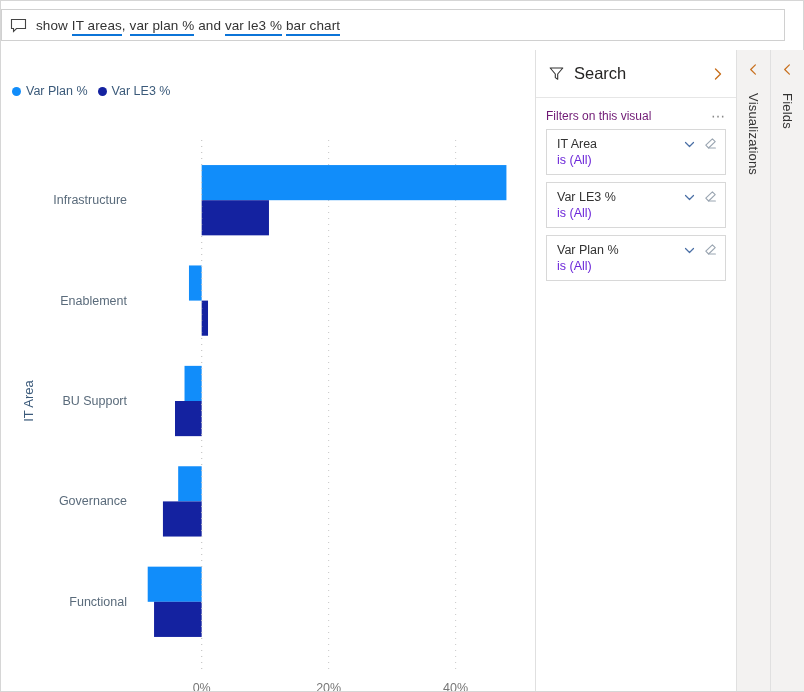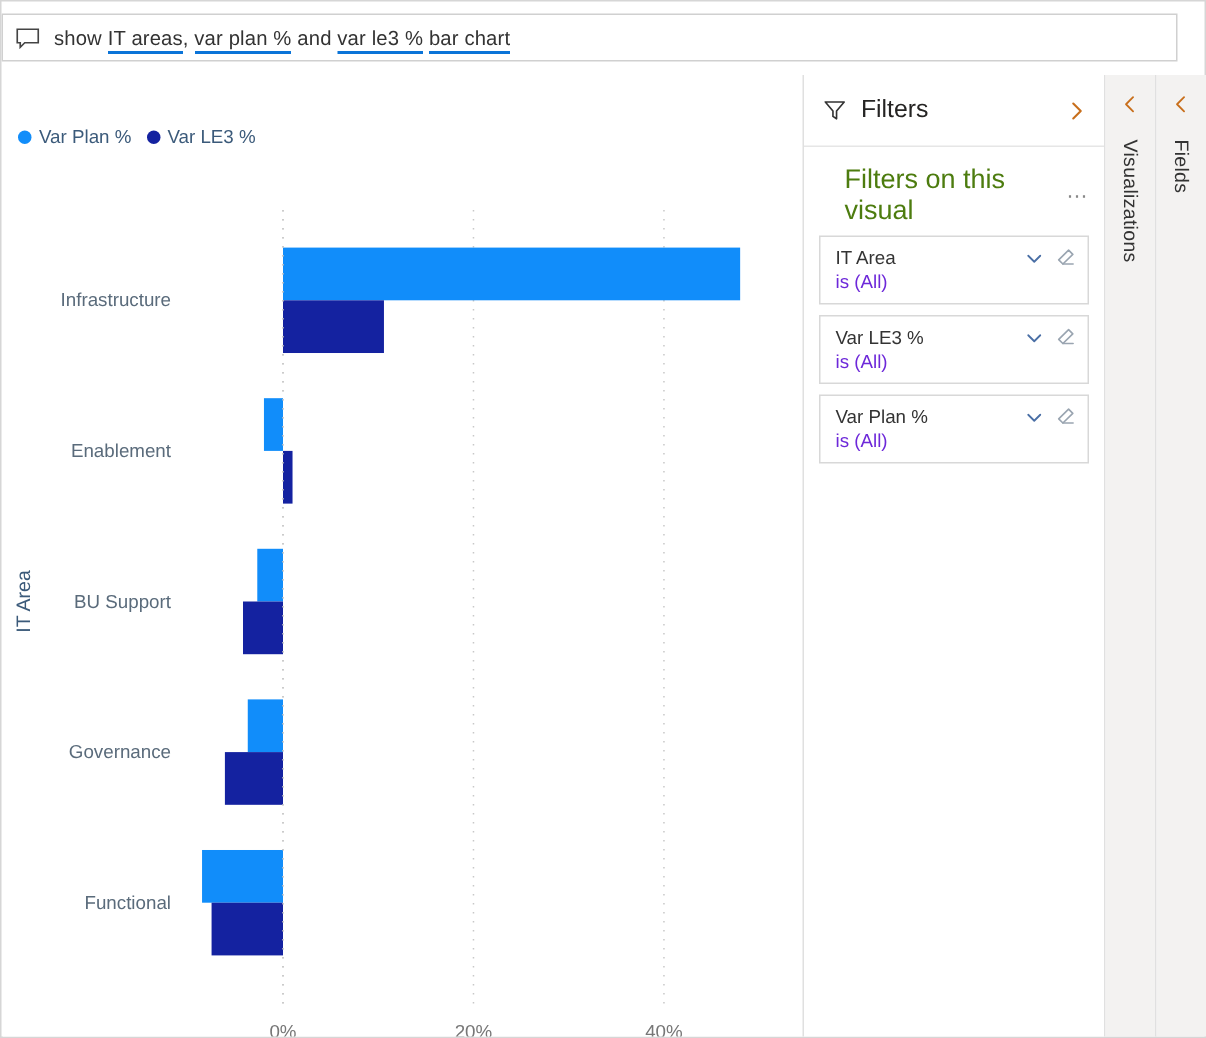--- a/index.html
+++ b/index.html
@@ -88,21 +88,21 @@
   }
   .legend-label {
     font-size: 12.5px;
     color: #3b5a7a;
     white-space: nowrap;
   }
 
   
   .chart-wrap {
     position: absolute;
-    left: 0;
+    left: 13px;
     top: 0;
     width: 533px;
     height: 641px;
   }
   .chart-svg { display: block; }
 
   
   .filters-pane {
     position: absolute;
     left: 535px;
@@ -155,24 +155,23 @@
     height: 1px;
     background: #e6e6e6;
     margin: 0;
   }
   .section-header {
     display: flex;
     align-items: center;
     padding: 11px 10px 6px 10px;
   }
   .section-title {
-    font-size: 18px;
-    color: #4d7c0f;
+    font-size: 12px;
+    color: #701a75;
     flex: 1;
-    margin-left: 17px;
   }
   .ellipsis-icon {
     font-size: 14px;
     color: #888888;
     letter-spacing: 1px;
     line-height: 10px;
     cursor: pointer;
   }
   .filter-cards { padding: 0 10px; }
   .filter-card {
@@ -283,21 +282,21 @@
           <text x="0" y="0" text-anchor="middle" font-size="13" fill="#3b5a7a" font-family="&quot;Liberation Sans&quot;, sans-serif" transform="translate(18,351) rotate(-90)">IT Area</text>
         </svg>
     </div>
   </div>
 
   <div class="filters-pane">
     <div class="filters-header">
       <svg class="funnel-icon" viewBox="0 0 17 17">
         <path d="M2.2 3 H14.8 L9.7 9 V14.2 L7.3 12.6 V9 Z" fill="none" stroke="#333333" stroke-width="1.1" stroke-linejoin="round"></path>
       </svg>
-      <span class="filters-title">Filters</span>
+      <span class="filters-title">Search</span>
       <svg class="collapse-chevron" viewBox="0 0 16 16">
         <path d="M5.5 3 L10.5 8 L5.5 13" fill="none" stroke="#c86f1c" stroke-width="1.4" stroke-linecap="round" stroke-linejoin="round"></path>
       </svg>
     </div>
 
 
     <div class="filters-divider"></div>
 
     <div class="section-header">
       <span class="section-title">Filters on this visual</span>

